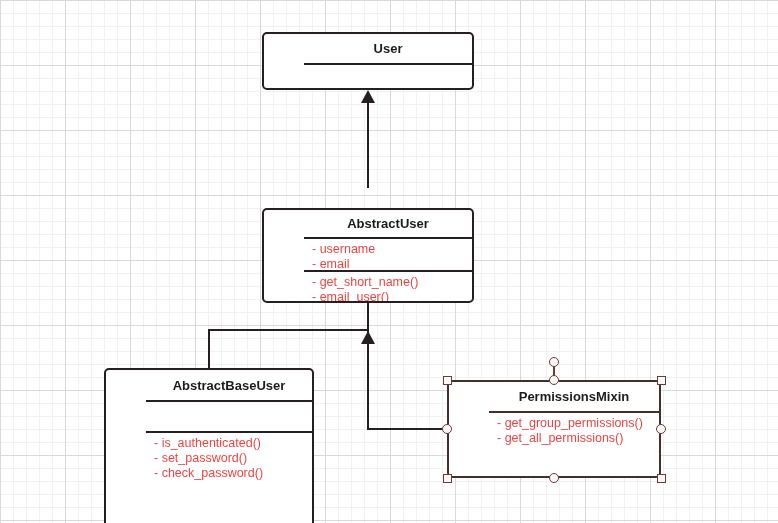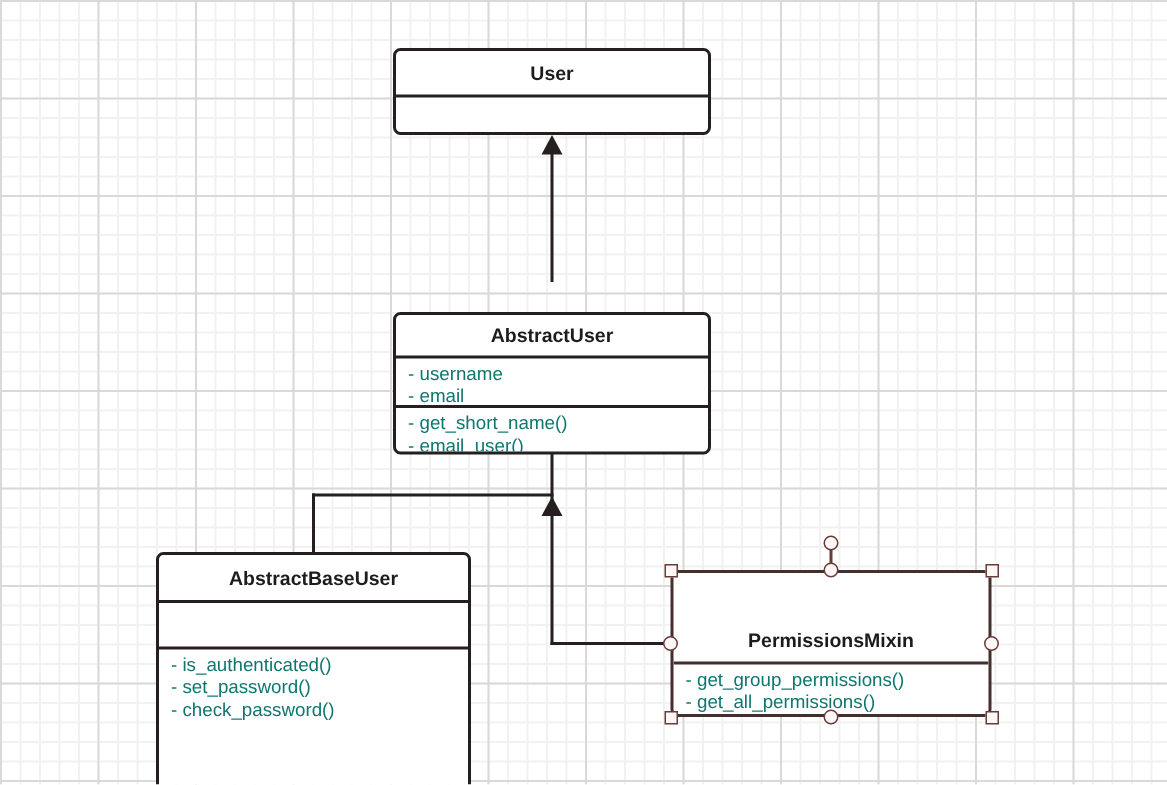--- a/index.html
+++ b/index.html
@@ -23,20 +23,21 @@
     font-family: "Liberation Sans", sans-serif;
   }
 
   .uml-box {
     position: absolute;
     box-sizing: border-box;
     background: #ffffff;
     border: 2px solid #25201f;
     border-radius: 5px;
     overflow: hidden;
+    padding-left: 40px;
   }
   .uml-box.selected {
     border-color: #43302e;
   }
 
   .uml-title {
     box-sizing: border-box;
     width: 100%;
     text-align: center;
     font-weight: bold;
@@ -53,21 +54,21 @@
     width: 100%;
     border-top: 2px solid #25201f;
     padding: 3px 0 0 8px;
   }
   .selected .uml-compartment {
     border-top-color: #43302e;
   }
 
   .uml-row {
     font-size: 12.5px;
-    color: #0f766e;
+    color: #ef4444;
     line-height: 15px;
     white-space: nowrap;
   }
 
   
   .conn {
     position: absolute;
     background: #25201f;
   }
   .conn-v { width: 2px; }
@@ -146,21 +147,21 @@
     <div class="uml-compartment" style="height:31px;">
     </div>
     <div class="uml-compartment" style="height:65px;">
       <div class="uml-row">- is_authenticated()</div>
       <div class="uml-row">- set_password()</div>
       <div class="uml-row">- check_password()</div>
     </div>
   </div>
 
   <div class="uml-box selected" style="left:447px; top:380px; width:214px; height:98px;">
-    <div class="uml-title" style="height:29px;margin-top:30px;">PermissionsMixin</div>
+    <div class="uml-title" style="height:29px;">PermissionsMixin</div>
     <div class="uml-compartment" style="height:20px;">
       <div class="uml-row">- get_group_permissions()</div>
       <div class="uml-row">- get_all_permissions()</div>
     </div>
   </div>
 
   <div class="rotate-stem" style="left:553px; top:364px; height:17px;"></div>
   <div class="handle-circ" style="left:549px; top:357px;"></div>
 
   <div class="handle-sq" style="left:443px; top:376px;"></div>

